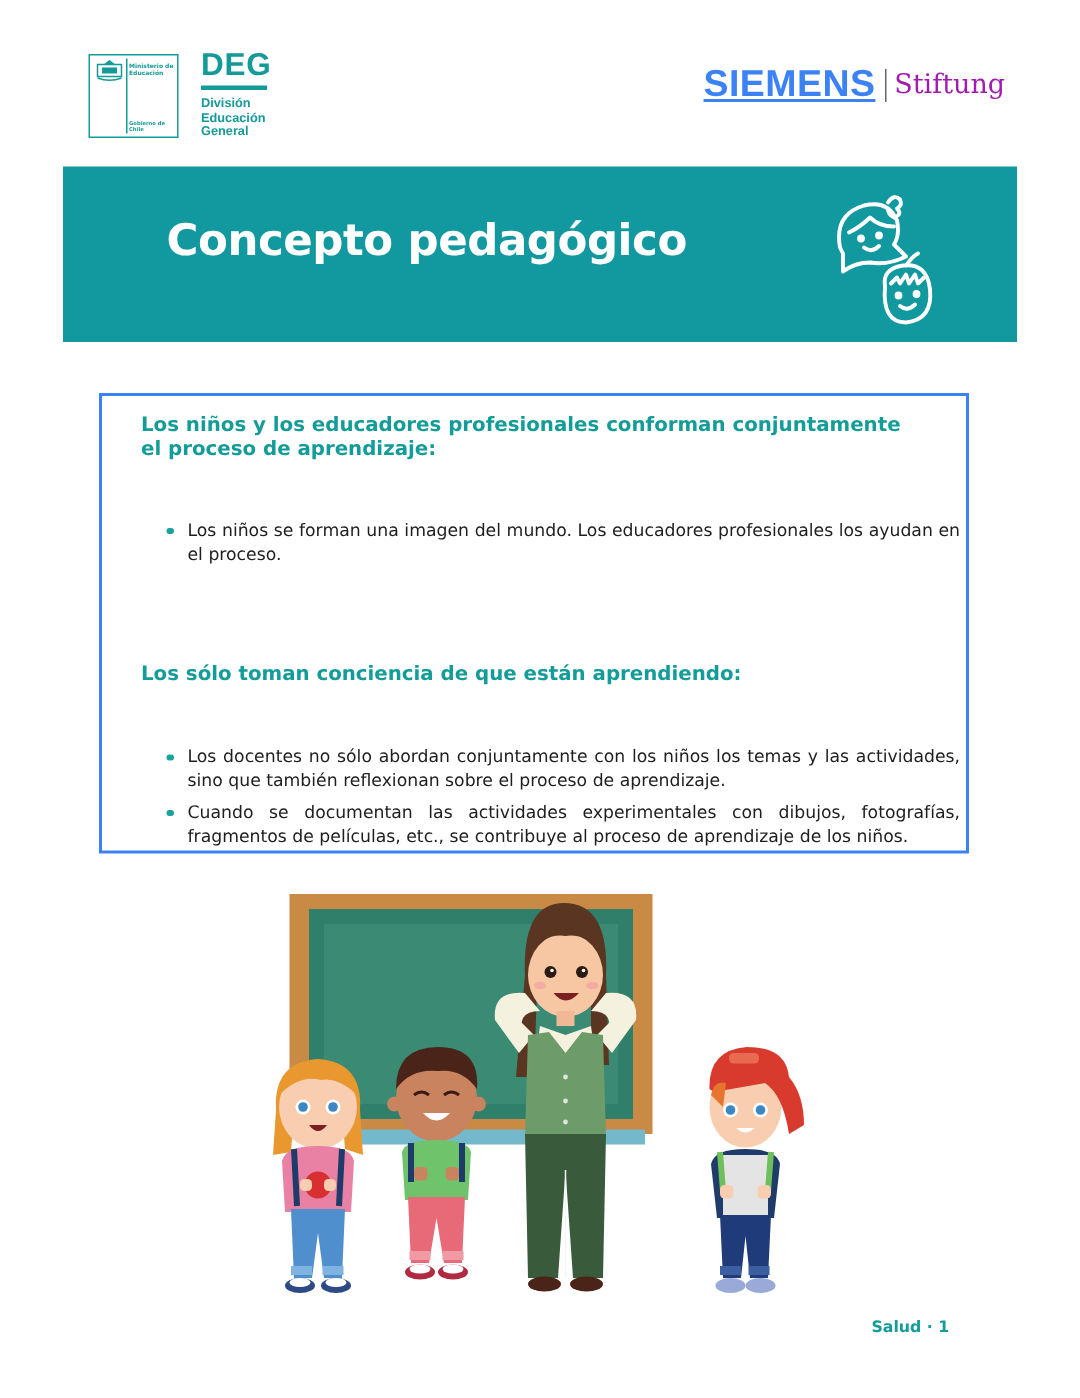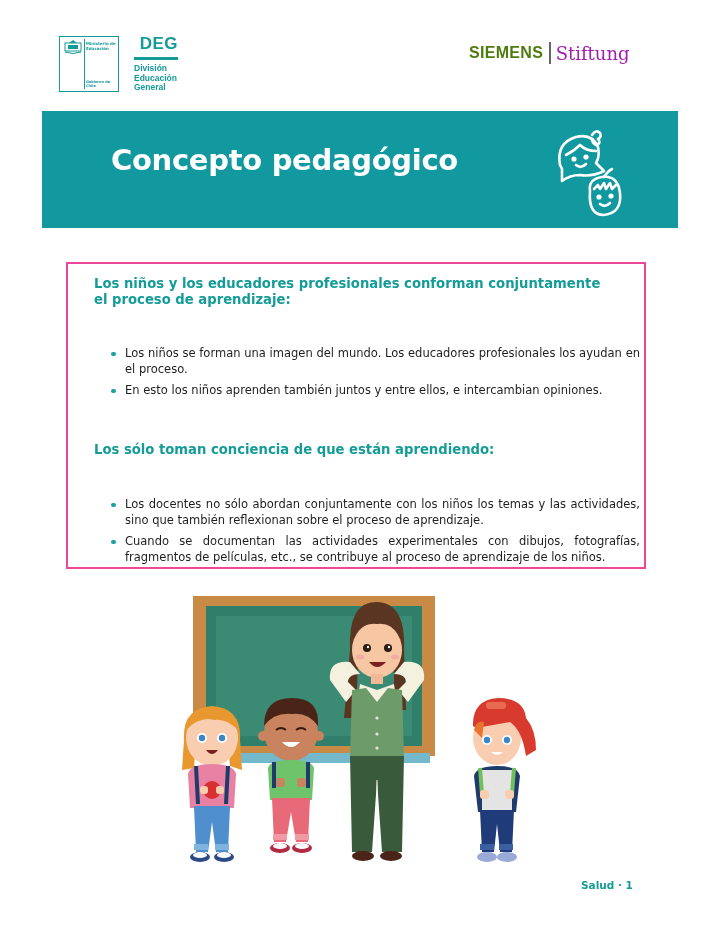--- a/index.html
+++ b/index.html
@@ -9,42 +9,42 @@
   
   .mineduc-logo { position: absolute; left: 59px; top: 36px; width: 60px; height: 56px;
                   border: 1.5px solid #149a98; box-sizing: border-box; }
   .mineduc-logo .crest { position: absolute; left: 3px; top: 3px; width: 20px; height: 15px; }
   .mineduc-logo .mtext { position: absolute; left: 26px; top: 4px; font-size: 4px; line-height: 5px;
                          color: #149a98; font-weight: bold; }
   .mineduc-logo .gob { position: absolute; left: 26px; bottom: 3px; font-size: 3.5px; color: #149a98; font-weight: bold; }
   .mineduc-logo .sep { position: absolute; left: 24px; top: 2px; bottom: 2px; width: 1px; background: #149a98; }
 
   .deg { position: absolute; left: 134px; top: 34px; color: #149a98; }
-  .deg .big { font-size: 17px; font-weight: bold; letter-spacing: 0.5px; line-height: 20px;
+  .deg .big { font-size: 21px; font-weight: bold; letter-spacing: 0.5px; line-height: 20px;
               font-family: "Liberation Sans", sans-serif; text-align: right; }
   .deg .bar { width: 44px; height: 3px; background: #149a98; margin: 3px 0 4px 0; }
   .deg .small { font-size: 8.5px; font-weight: bold; line-height: 9.5px; font-family: "Liberation Sans", sans-serif; }
 
   .siemens { position: absolute; left: 469px; top: 42px; display: flex; align-items: center; }
-  .siemens .s1 { font-family: "Liberation Sans", sans-serif; font-weight: bold; font-size: 16px;
-                 color: #4d7c0f; letter-spacing: 0.3px; }
+  .siemens .s1 { font-family: "Liberation Sans", sans-serif; font-weight: bold; font-size: 25px;
+                 color: #3b82f6; letter-spacing: 0.3px; text-decoration: underline; }
   .siemens .bar { width: 1.5px; height: 22px; background: #666; margin: 0 5px 0 6px; }
   .siemens .s2 { font-family: "DejaVu Serif", "Liberation Serif", serif; font-size: 18px; color: #a21caf; }
 
   
   .banner { position: absolute; left: 42px; top: 111px; width: 636px; height: 117px; background: #12999f; }
   .banner .title { position: absolute; left: 53px; top: 32px; color: #fff; font-size: 29px; font-weight: bold;
                    font-family: "DejaVu Sans", sans-serif; letter-spacing: -0.3px; margin-left: 16px; }
   .banner .subtitle { position: absolute; left: 53px; top: 70px; color: #fff; font-size: 15.5px; font-weight: bold;
                       font-family: "DejaVu Sans", sans-serif; }
   .banner .kids-icon { position: absolute; left: 510px; top: 10px; width: 80px; height: 100px; }
 
   
   .content-box { position: absolute; left: 66px; top: 262px; width: 580px; height: 307px;
-                 border: 2px solid #ec4899; box-sizing: border-box; }
+                 border: 2px solid #3b82f6; box-sizing: border-box; }
   .section-heading { position: absolute; left: 26px; color: #149c98; font-weight: bold; font-size: 13.2px;
                      line-height: 16px; width: 520px; font-family: "DejaVu Sans", sans-serif; }
   .bullets { position: absolute; left: 26px; width: 530px; margin: 16px; padding: 0; list-style: none; }
   .bullets li { position: relative; padding-left: 15px; font-size: 11.5px; line-height: 15.5px;
                 margin-bottom: 6px; color: #1e1e1e; text-align: justify; }
   .bullets li::before { content: ""; position: absolute; left: 1px; top: 5.5px; width: 4.5px; height: 4.5px;
                         border-radius: 50%; background: #19a39e; }
 
   
   .illustration { position: absolute; left: 170px; top: 590px; width: 380px; height: 290px; }
@@ -99,21 +99,20 @@
     <circle cx="47" cy="76" r="1.3" fill="#fff"></circle>
     <circle cx="59" cy="75" r="1.3" fill="#fff"></circle>
     <path d="M48 83 Q53 87 58 82"></path>
   </svg>
 </div>
 
 <div class="content-box">
   <div class="section-heading" style="top:12px;">Los niños y los educadores profesionales conforman conjuntamente el proceso de aprendizaje:</div>
   <ul class="bullets" style="top:66px;">
     <li>Los niños se forman una imagen del mundo. Los educadores profesionales los ayudan en el proceso.</li>
-    <li>En esto los niños aprenden también juntos y entre ellos, e intercambian opiniones.</li>
   </ul>
 
   <div class="section-heading" style="top:178px;">Los sólo toman conciencia de que están aprendiendo:</div>
   <ul class="bullets" style="top:217px;">
     <li>Los docentes no sólo abordan conjuntamente con los niños los temas y las actividades, sino que también reflexionan sobre el proceso de aprendizaje.</li>
     <li>Cuando se documentan las actividades experimentales con dibujos, fotografías, fragmentos de películas, etc., se contribuye al proceso de aprendizaje de los niños.</li>
   </ul>
 </div>
 
 <svg class="illustration" viewBox="0 0 380 290">

